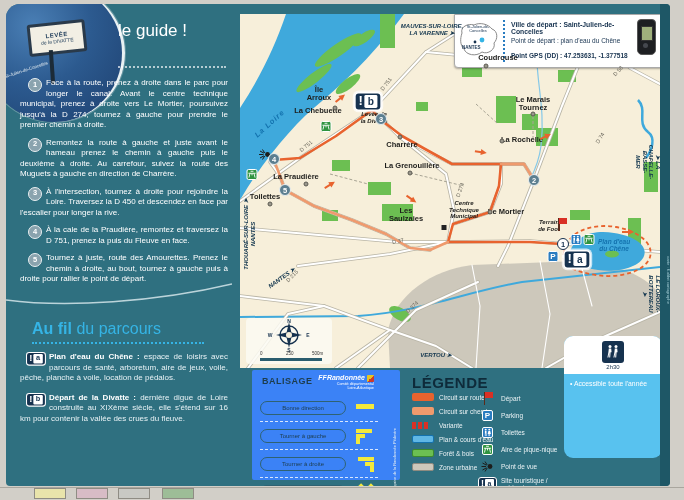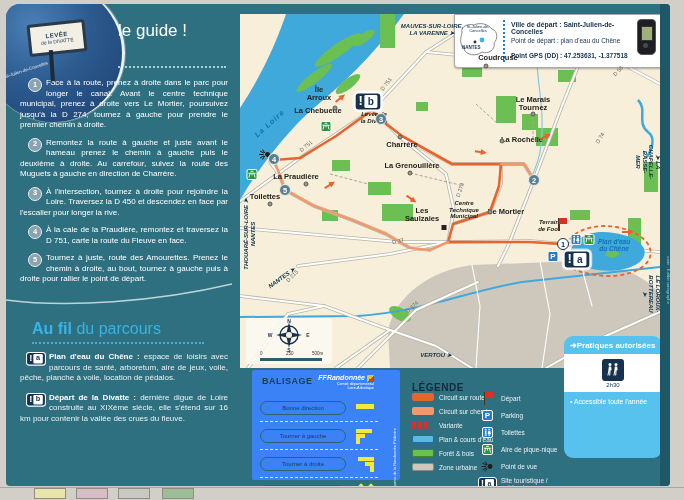--- a/index.html
+++ b/index.html
@@ -93,21 +93,21 @@
   .ffr-mark{display:inline-block;width:7px;height:7px;margin-left:2px;background:linear-gradient(135deg,#e8c521 50%,#cf3a2a 50%);border-radius:1px;vertical-align:middle;}
   .bal-rows{position:absolute;left:8px;top:24px;width:118px;}
   .bal-row{position:relative;height:27px;border-bottom:1px dashed rgba(255,255,255,.8);}
   .bal-row:last-child{border-bottom:none;}
   .bal-pill{position:absolute;left:0;top:7px;width:84px;height:12px;border:1px solid #2f6272;border-radius:7px;
     display:flex;align-items:center;justify-content:center;font-size:6px;color:#1d3d4d;}
   .bal-mark{position:absolute;left:96px;top:5px;width:20px;height:17px;}
   .bm{position:absolute;background:#f2e93c;}
   .bal-credit{position:absolute;right:8px;top:58px;font-size:4px;color:#e8f0f2;transform:rotate(-90deg);transform-origin:right top;white-space:nowrap;}
   .legende{position:absolute;left:402px;top:366px;width:158px;height:110px;}
-  .legende-title{position:absolute;left:4px;top:12px;font-size:10px;font-weight:bold;color:#0e2b3a;letter-spacing:.5px;}
+  .legende-title{position:absolute;left:4px;top:4px;font-size:15px;font-weight:bold;color:#0e2b3a;letter-spacing:.5px;}
   .leg-lines{position:absolute;left:4px;top:20px;}
   .leg-line{display:flex;align-items:center;height:14px;gap:5px;}
   .leg-line .lab{font-size:6.5px;color:#eaf2f4;}
   .sw{width:22px;height:8px;border-radius:2px;flex:none;box-sizing:border-box;}
   .sw-route{background:#e8632e;}
   .sw-chemin{background:#ef9a6d;}
   .sw-variante{background:transparent;display:flex;gap:2px;align-items:center;}
   .sw-variante i{width:4px;height:7px;background:#d93025;display:block;}
   .sw-eau{background:#5fb7e5;border:1px solid #1372ae;}
   .sw-foret{background:#6cbf52;border:1px solid #3c8a2e;}
@@ -159,21 +159,21 @@
           <div class="step">
             <span class="num">2</span>
             <span class="txt">Remontez la route à gauche et juste avant le hameau prenez le chemin à gauche puis le deuxième à droite. Au carrefour, suivez la route des Muguets à gauche en direction de Charrère.</span>
           </div>
           <div class="step">
             <span class="num">3</span>
             <span class="txt">À l'intersection, tournez à droite pour rejoindre la Loire. Traversez la D 450 et descendez en face par l'escalier pour longer la rive.</span>
           </div>
           <div class="step">
             <span class="num">4</span>
-            <span class="txt">À la cale de la Praudière, remontez et traversez la D 751, carte la route du Fleuve en face.</span>
+            <span class="txt">À la cale de la Praudière, remontez et traversez la D 751, prenez la puis du Fleuve en face.</span>
           </div>
           <div class="step">
             <span class="num">5</span>
             <span class="txt">Tournez à juste, route des Amourettes. Prenez le chemin à droite, au bout, tournez à gauche puis à droite pour rallier le point de départ.</span>
           </div>
         </div>
       <svg class="swoosh" viewBox="0 0 226 26">
         <path d="M0,18 C60,26 150,20 226,2" stroke="rgba(235,245,248,.75)" stroke-width="1.6" fill="none"></path>
       </svg>
       <div class="aufil-title"><b>Au fil</b><span> du parcours</span></div>
@@ -335,21 +335,21 @@
         <div class="lbl place8" style="left: 78px; top: 97px; transform: translate(-50%, -50%);">La Chebuette</div>
         <div class="lbl hamlet" style="left: 134px; top: 104px; transform: translate(-50%, -50%);">Levée de
 la Divatte</div>
         <div class="lbl place8" style="left: 293px; top: 90px; transform: translate(-50%, -50%);">Le Marais
 Tournez</div>
         <div class="lbl place8" style="left: 162px; top: 131px; transform: translate(-50%, -50%);">Charrère</div>
         <div class="lbl place8" style="left: 282px; top: 126px; transform: translate(-50%, -50%);">La Rochelle</div>
         <div class="lbl place8" style="left: 172px; top: 152px; transform: translate(-50%, -50%);">La Grenouillère</div>
         <div class="lbl place8" style="left: 56px; top: 163px; transform: translate(-50%, -50%);">La Praudière</div>
         <div class="lbl place8" style="left: 25px; top: 183px; transform: translate(-50%, -50%);">Toilettes</div>
-        <div class="lbl place8" style="left: 182px; top: 201px; transform: translate(-50%, -50%);">Les
+        <div class="lbl place8" style="left: 166px; top: 201px; transform: translate(-50%, -50%);">Les
 Saulzaies</div>
         <div class="lbl hamlet" style="left: 224px; top: 196px; transform: translate(-50%, -50%);">Centre
 Technique
 Municipal</div>
         <div class="lbl place8" style="left: 266px; top: 198px; transform: translate(-50%, -50%);">Le Mortier</div>
         <div class="lbl hamlet" style="left: 309px; top: 212px; transform: translate(-50%, -50%);">Terrain
 de Foot</div>
         <div class="lbl water-lbl" style="left: 374px; top: 231px; transform: translate(-50%, -50%);">Plan d'eau
 du Chêne</div>
         <div class="lbl river-lbl" style="left: 30px; top: 110px; transform: translate(-50%, -50%) rotate(-42deg);">La  Loire</div>
@@ -602,21 +602,20 @@
                 <b>!</b>
                 <i>a</i>
               </span>
             </span>
             <span class="lab">Site touristique / patrimoine</span>
           </div>
         </div>
     </div>
 
     <div class="sidebar">
-      <div class="sb-h1">➜Pratiques autorisées</div>
       <div class="sb-white">
         <span class="walk-sq">
           <svg width="16" height="16" viewBox="0 0 16 16">
             <g fill="#fff">
               <circle cx="5" cy="2.6" r="1.5"></circle>
               <path d="M3.8,4.6 L6.2,4.6 L6.6,8.2 L5.6,8.2 L5.2,13.4 L4.2,13.4 L4.4,8.2 L3.4,13.4 L2.4,13.4 L3.4,8.2 Z"></path>
               <circle cx="11" cy="2.6" r="1.5"></circle>
               <path d="M9.8,4.6 L12.2,4.6 L12.6,8.2 L11.6,8.2 L11.2,13.4 L10.2,13.4 L10.4,8.2 L9.4,13.4 L8.4,13.4 L9.4,8.2 Z"></path>
             </g>
           </svg>

